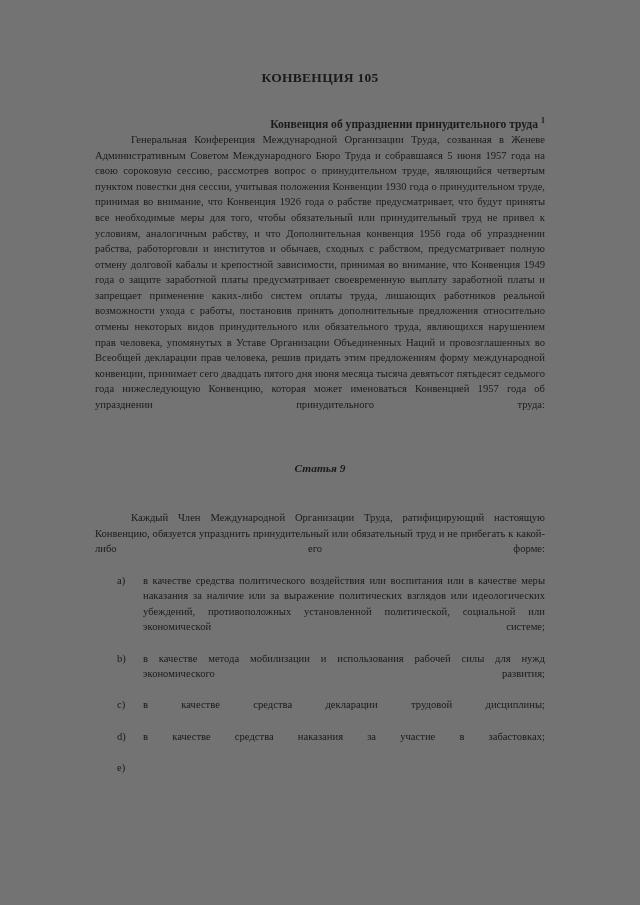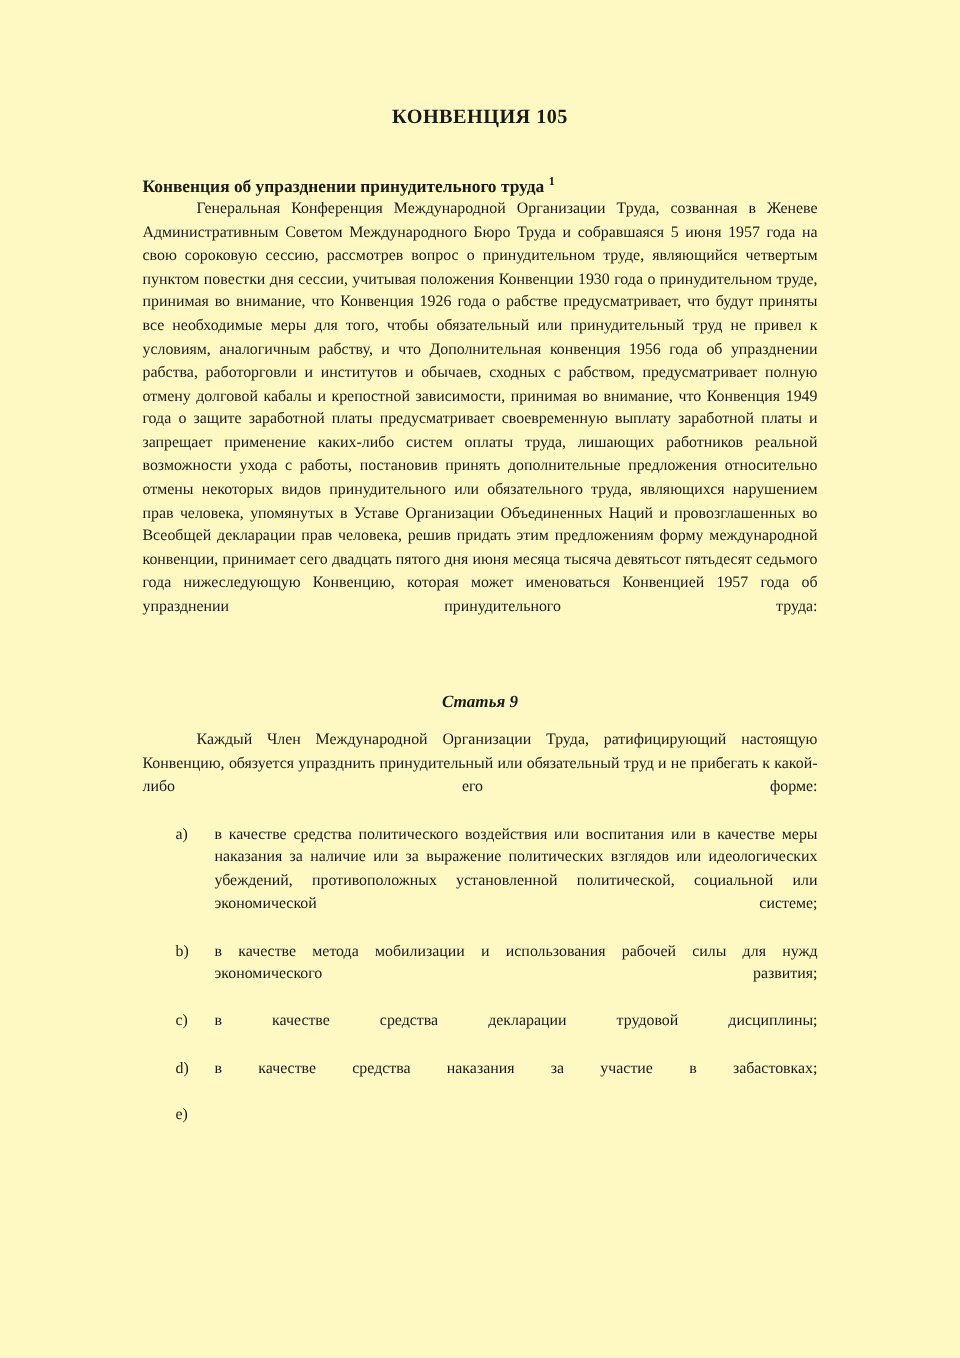--- a/index.html
+++ b/index.html
@@ -11,41 +11,41 @@
     width: 640px;
     height: 905px;
     font-family: "Liberation Serif", "DejaVu Serif", serif;
     color: #1a1a1a;
     overflow: hidden;
   }
   .page {
     position: relative;
     width: 640px;
     height: 905px;
-    background: #fef9c3;
+    background: #737373;
     box-sizing: border-box;
     padding: 0;
   }
   .content {
     position: absolute;
     left: 95px;
     top: 70px;
     width: 450px;
   }
 
   .doc-title {
     text-align: center;
     font-weight: bold;
     font-size: 13.5px;
     letter-spacing: 0.3px;
     margin: 0 0 0 0;
     line-height: 1.2;
   }
   .doc-subtitle {
-    text-align: left;
+    text-align: right;
     font-weight: bold;
     font-size: 11.6px;
     margin: 30px 0 0 0;
     line-height: 1.2;
   }
   .doc-subtitle .fn {
     font-size: 8px;
     vertical-align: super;
     font-weight: bold;
     margin-left: 3px;
@@ -65,21 +65,21 @@
 
   .article-heading {
     text-align: center;
     font-weight: bold;
     font-style: italic;
     font-size: 11.4px;
     margin: 34px 0 0 0;
   }
 
   .para-article1 {
-    margin-top: 12px;
+    margin-top: 36px;
   }
 
   ol.list {
     list-style: none;
     margin: 0;
     padding: 0;
     font-size: 10.6px;
     line-height: 15.6px;
   }
   ol.list > li {

